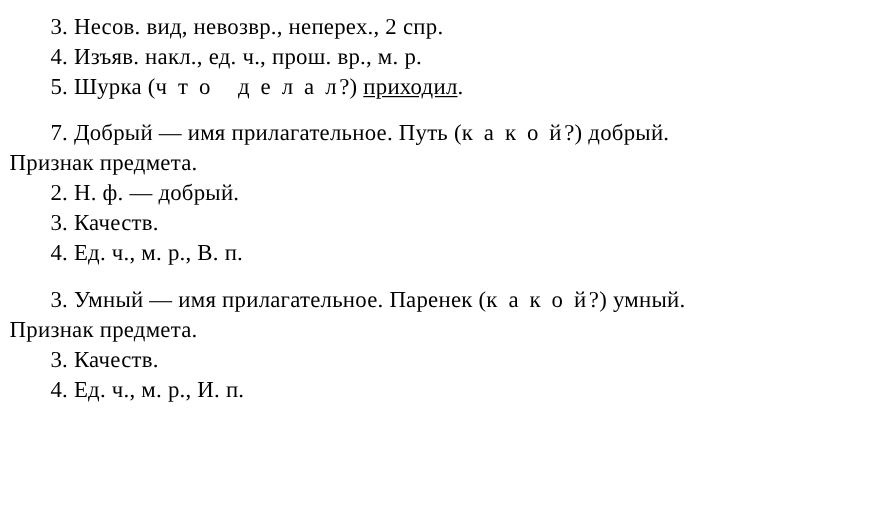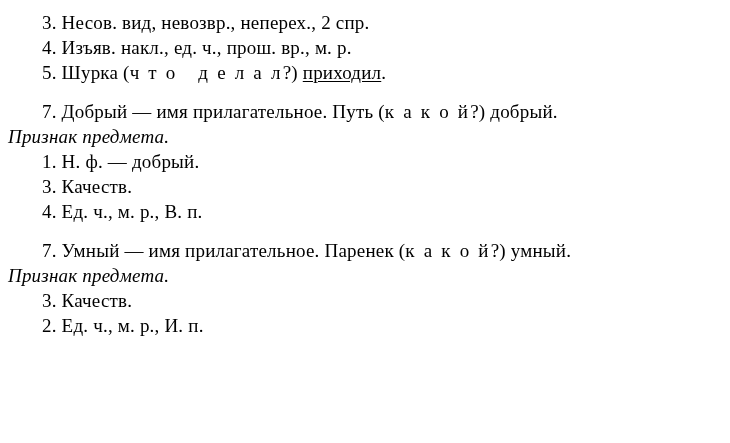--- a/index.html
+++ b/index.html
@@ -31,21 +31,20 @@
     font-size: 19px;
     line-height: 25px;
     white-space: pre-wrap;
     letter-spacing: 0.2px;
   }
   .indent {
     text-indent: 34px;
   }
   .noindent {
     text-indent: 0;
-    font-style: italic;
   }
   .u {
     text-decoration: underline;
     text-underline-offset: 2px;
   }
   .sp {
     letter-spacing: 2.2px;
   }
 </style>
 </head>
@@ -55,25 +54,25 @@
   <div id="doc-root">
       <div class="block">
         <div class="line indent"><span>3. Несов. вид, невозвр., неперех., 2 спр.</span></div>
         <div class="line indent"><span>4. Изъяв. накл., ед. ч., прош. вр., м. р.</span></div>
         <div class="line indent"><span>5. Шурка (</span><span class="sp">ч т о   д е л а л</span><span>?) </span><span class="u">приходил</span><span>.</span></div>
       </div>
       <div class="gap"></div>
       <div class="block">
         <div class="line indent"><span>7. Добрый — имя прилагательное. Путь (</span><span class="sp">к а к о й</span><span>?) добрый.</span></div>
         <div class="line noindent"><span>Признак предмета.</span></div>
-        <div class="line indent"><span>1. Н. ф. — добрый.</span></div>
+        <div class="line indent"><span>2. Н. ф. — добрый.</span></div>
         <div class="line indent"><span>3. Качеств.</span></div>
         <div class="line indent"><span>4. Ед. ч., м. р., В. п.</span></div>
       </div>
       <div class="gap"></div>
       <div class="block">
-        <div class="line indent"><span>7. Умный — имя прилагательное. Паренек (</span><span class="sp">к а к о й</span><span>?) умный.</span></div>
+        <div class="line indent"><span>3. Умный — имя прилагательное. Паренек (</span><span class="sp">к а к о й</span><span>?) умный.</span></div>
         <div class="line noindent"><span>Признак предмета.</span></div>
         <div class="line indent"><span>3. Качеств.</span></div>
-        <div class="line indent"><span>2. Ед. ч., м. р., И. п.</span></div>
+        <div class="line indent"><span>4. Ед. ч., м. р., И. п.</span></div>
       </div>
     </div>
 </div>
 
 </body></html>

